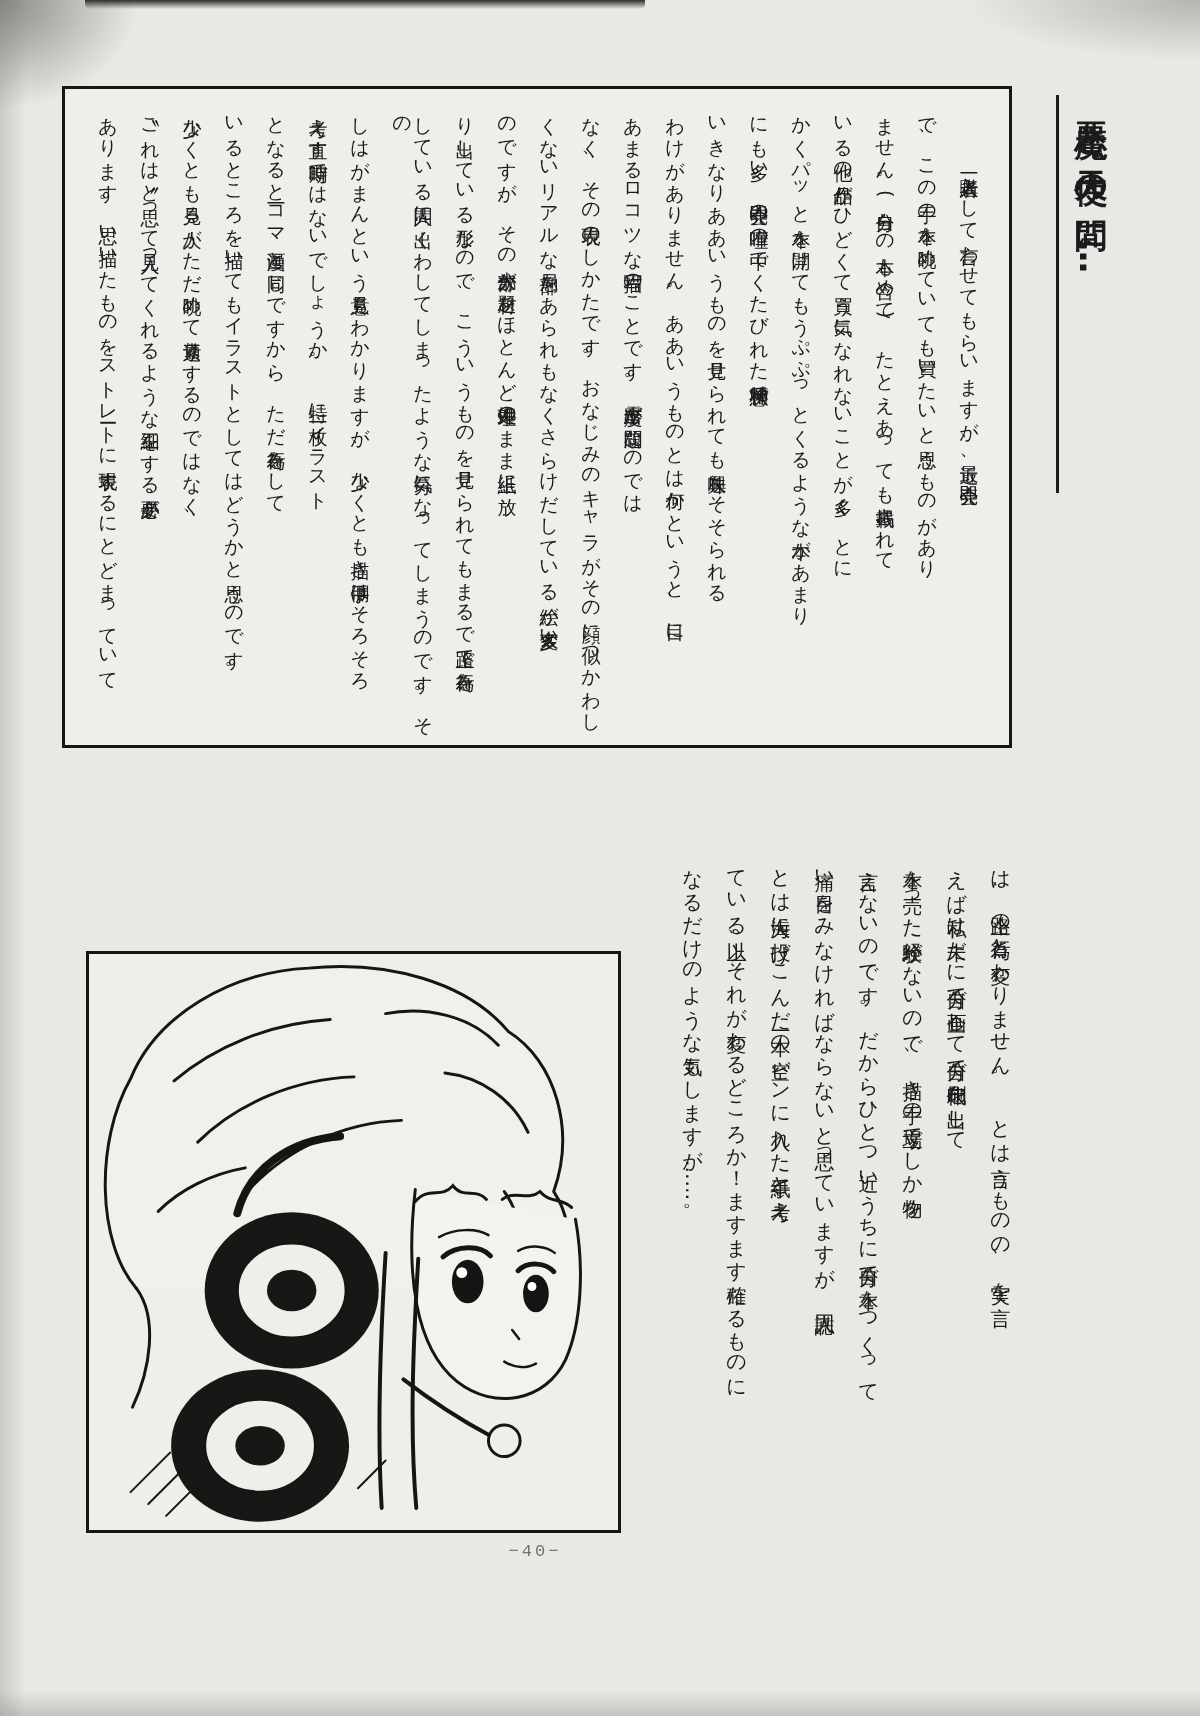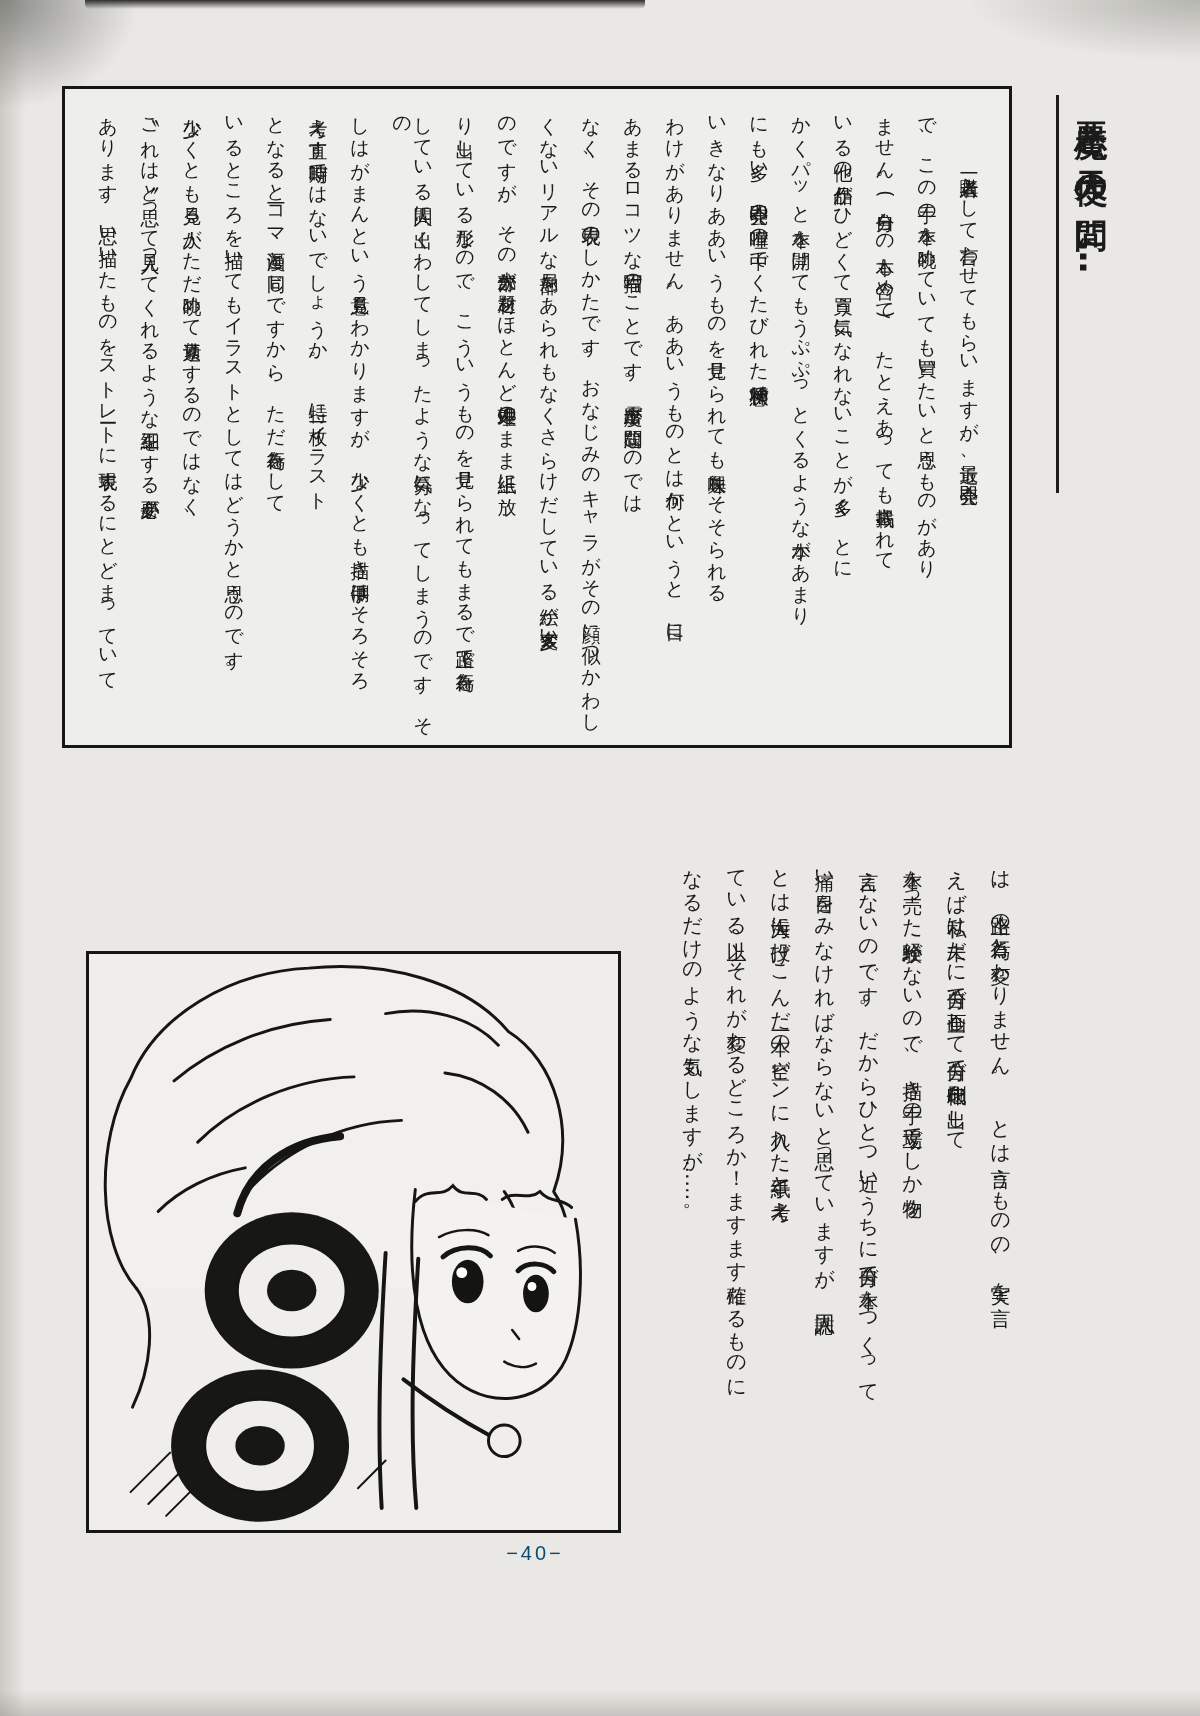--- a/index.html
+++ b/index.html
@@ -52,21 +52,21 @@
   
   .illustration-box {
     position:absolute; left:86px; top:951px; width:535px; height:582px;
     border:3px solid #161616; box-sizing:border-box; background:#efeeea;
   }
   .illustration-box svg { display:block; width:100%; height:100%; }
 
   
   .page-number {
     position:absolute; left:385px; top:1542px; width:300px; text-align:center;
-    font-family:Liberation Sans, sans-serif; font-size:20px; letter-spacing:3px; color:#0c4a6e;
+    font-family:Liberation Mono, monospace; font-size:17px; letter-spacing:3px; color:#737373;
   }
 </style>
 </head>
 <body>
 
 <div class="page">
 
   <div class="edge-top-streak"></div>
   <div class="corner-tl"></div>
   <div class="corner-tr"></div>

